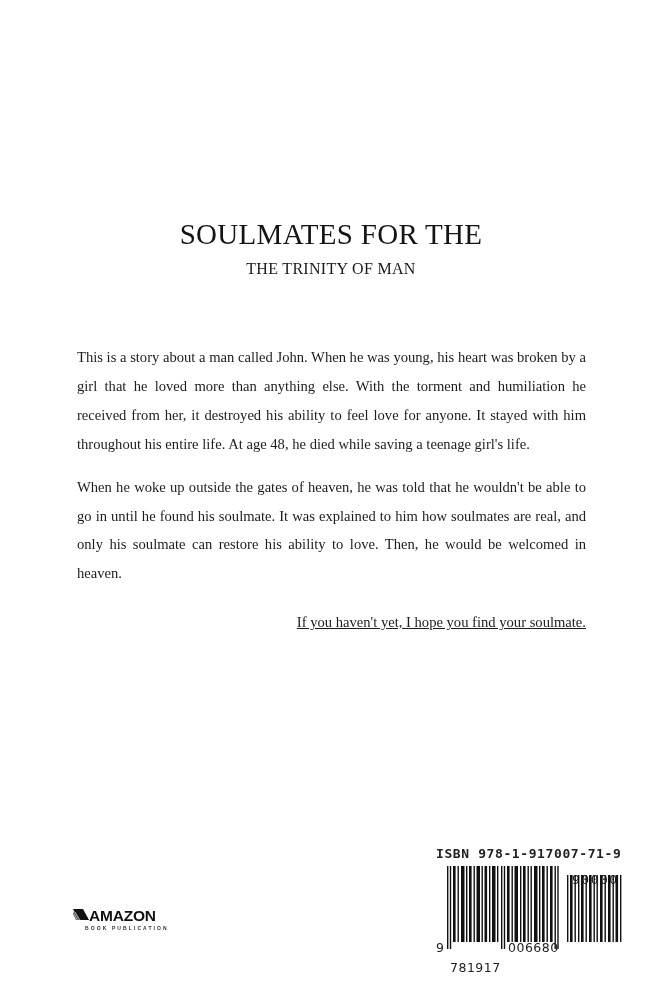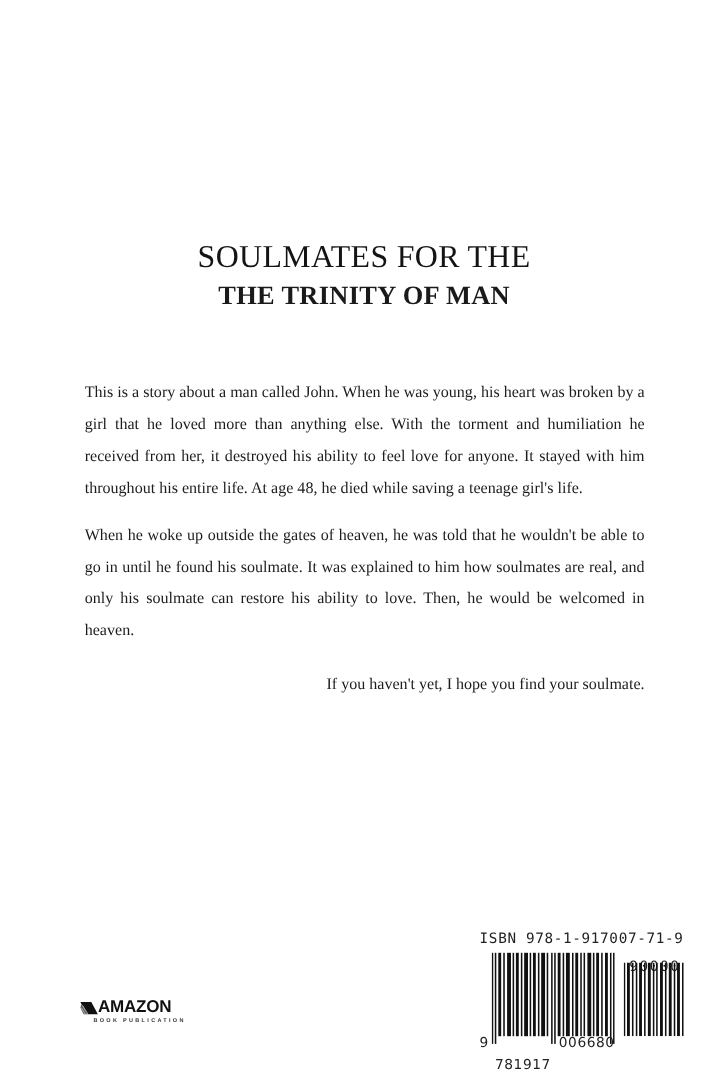--- a/index.html
+++ b/index.html
@@ -24,65 +24,67 @@
     }
     .title-line {
       font-size: 29px;
       line-height: 36px;
       letter-spacing: 0.3px;
       color: #141414;
       margin: 0;
       font-weight: normal;
     }
     .subtitle {
-      font-size: 24px;
+      font-size: 16px;
       line-height: 28px;
       margin-top: 3px;
       letter-spacing: 0.3px;
       color: #1a1a1a;
-      font-weight: bold;
+      font-weight: normal;
     }
     .blurb {
       position: absolute;
       left: 77px;
       top: 343px;
       width: 509px;
       font-size: 14.6px;
       line-height: 28.9px;
       text-align: justify;
       color: #1c1c1c;
     }
     .blurb p {
       margin: 0 0 14px 0;
       text-align: justify;
       text-align-last: left;
     }
     .blurb p.closing {
       text-align: left;
       text-align-last: right;
       margin-top: 20px;
+      text-decoration: underline;
     }
     
     .barcode {
       position: absolute;
       left: 434px;
       top: 846px;
       width: 192px;
       height: 110px;
     }
     .isbn-text {
       position: absolute;
       left: 2px;
       top: 1px;
       font-family: "DejaVu Sans Mono", "Liberation Mono", monospace;
       font-size: 13px;
       line-height: 14px;
       letter-spacing: 0.6px;
       color: #222;
       white-space: nowrap;
+      font-weight: bold;
     }
     .addon-digits {
       position: absolute;
       left: 138px;
       top: 15px;
       font-family: "DejaVu Sans Mono", "Liberation Mono", monospace;
       font-size: 13px;
       line-height: 14px;
       letter-spacing: 1.5px;
       color: #222;
@@ -119,21 +121,21 @@
     
     .logo {
       position: absolute;
       left: 73px;
       top: 908px;
       width: 110px;
       height: 26px;
     }
     .logo-top {
       display: flex;
-      align-items: flex-end;
+      align-items: flex-start;
       height: 15px;
     }
     .logo-icon {
       width: 16px;
       height: 13px;
       margin-right: 0;
     }
     .logo-wordmark {
       font-family: "Liberation Sans", "DejaVu Sans", sans-serif;
       font-weight: bold;

